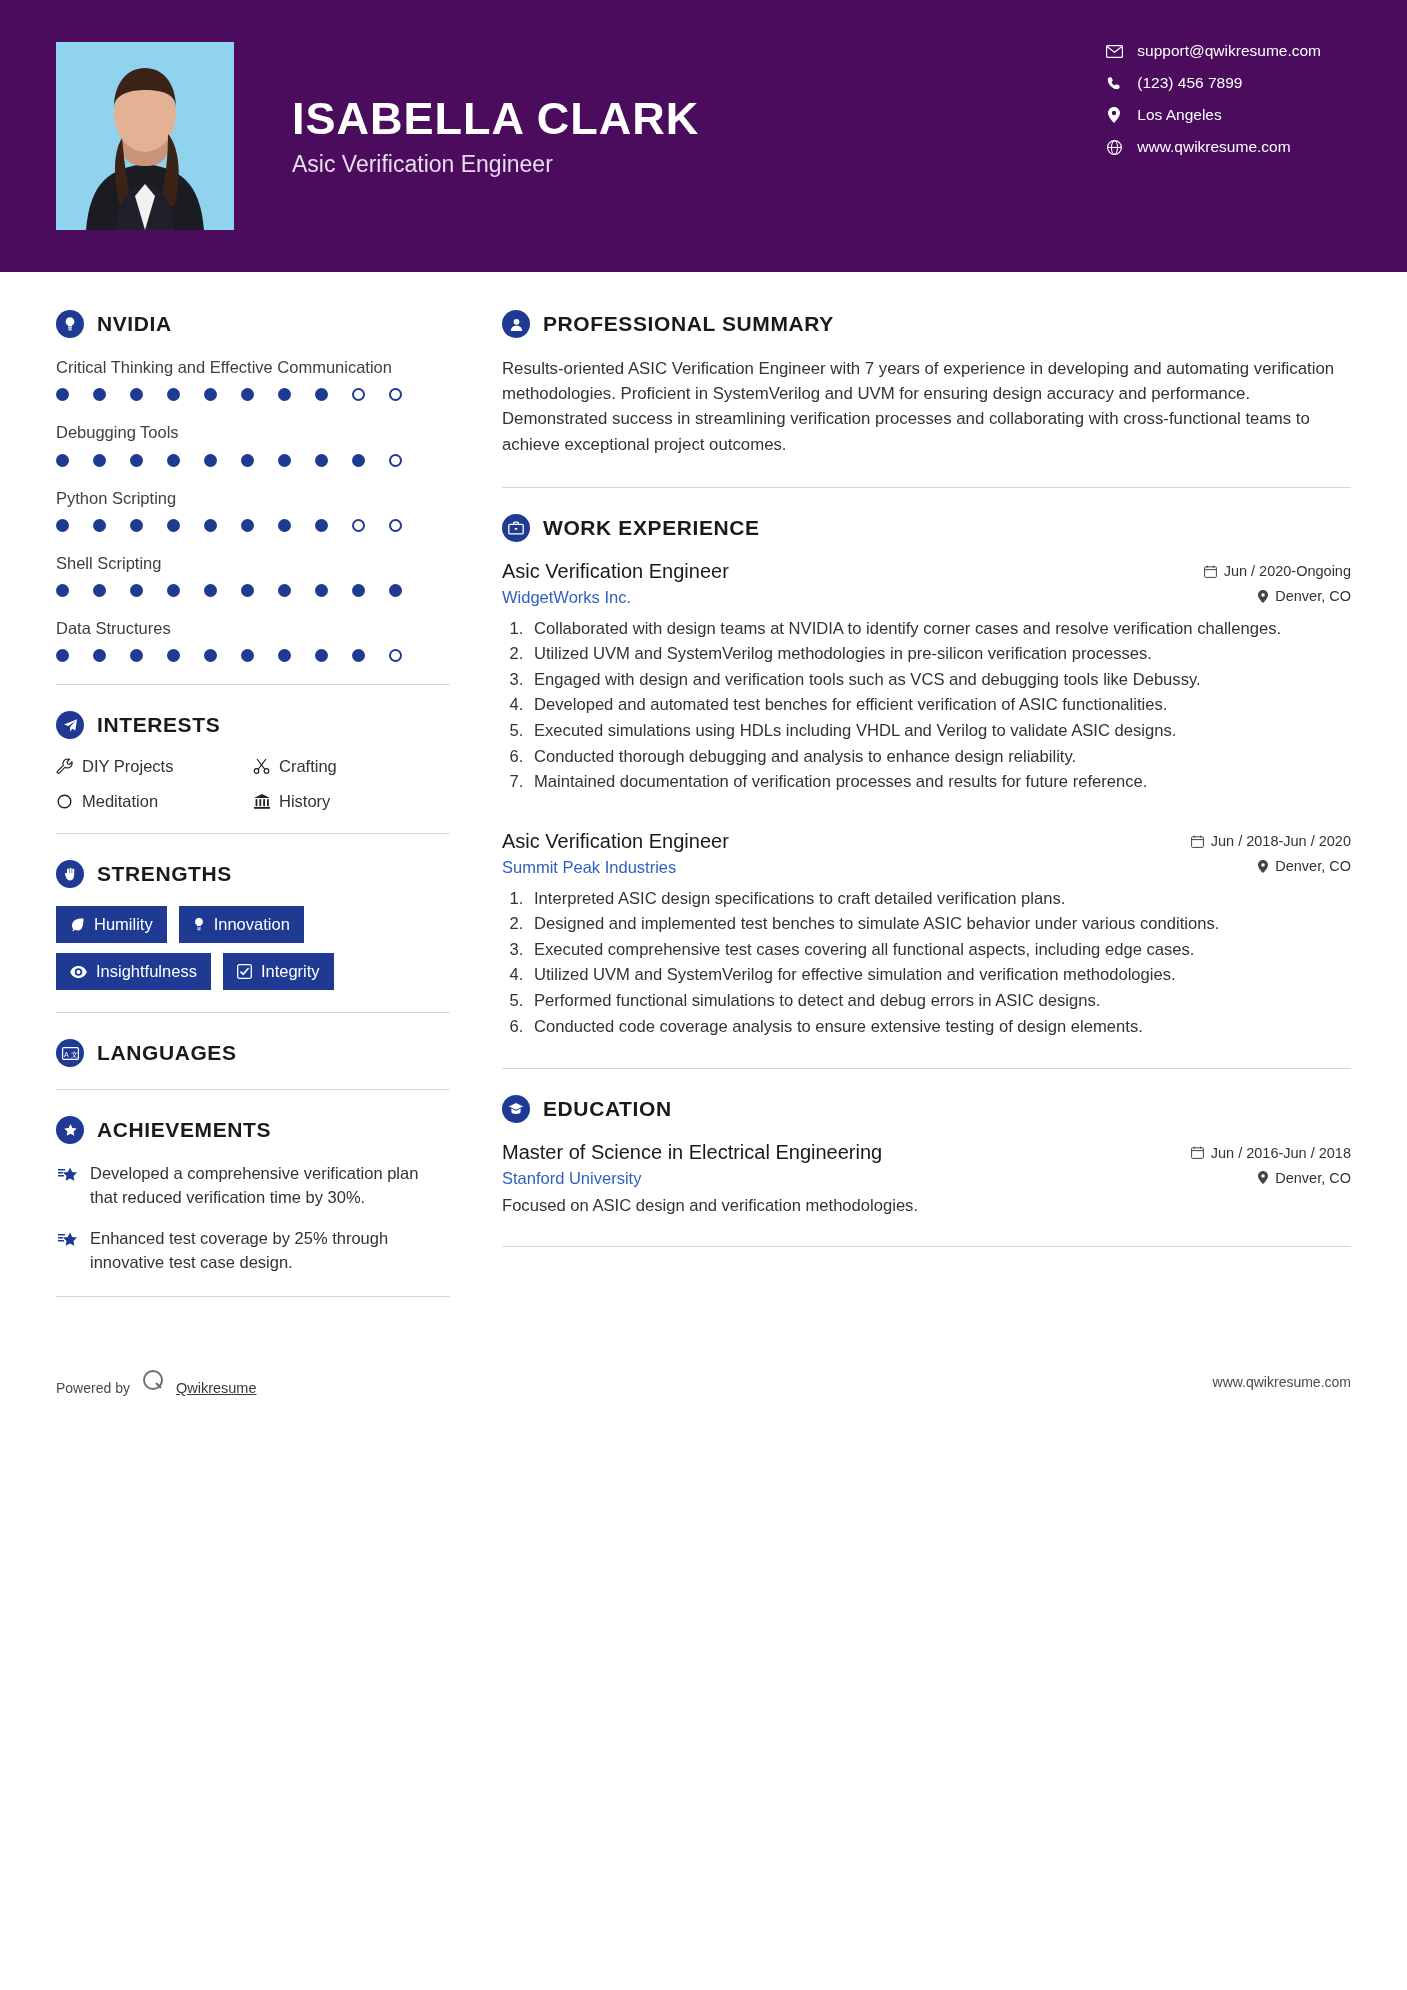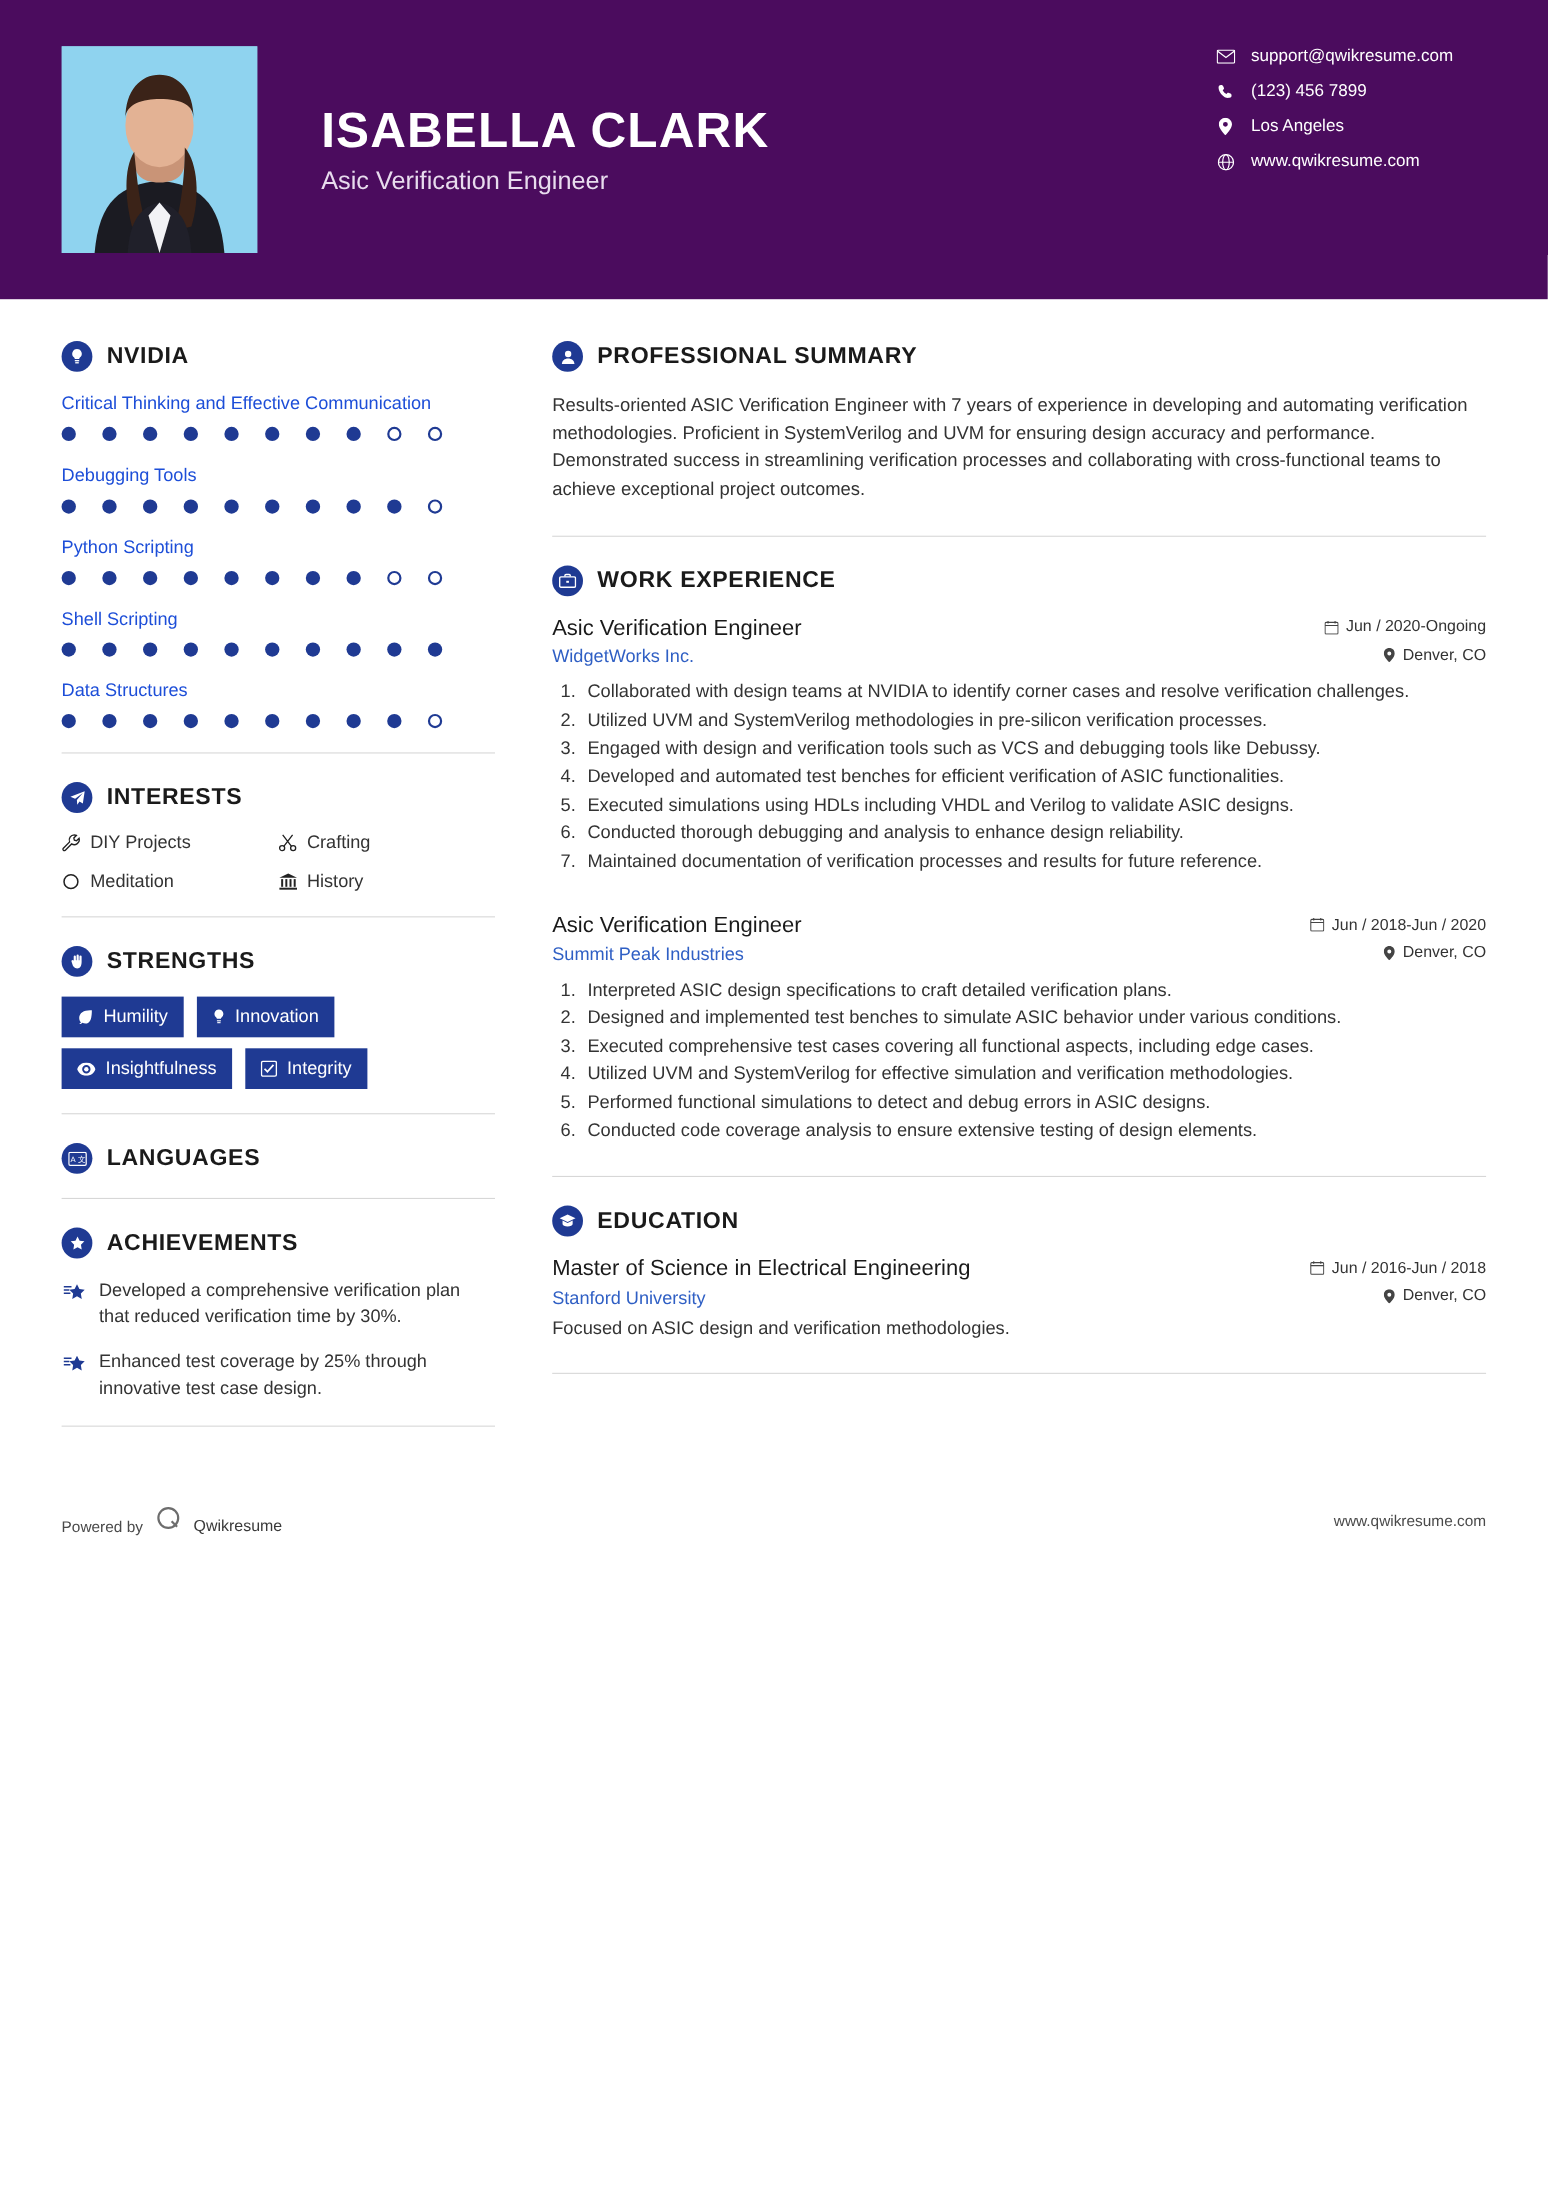--- a/index.html
+++ b/index.html
@@ -84,21 +84,21 @@
   }
   .sec-badge svg { display:block; }
   .sec-title {
     font-size: 21px;
     font-weight: bold;
     letter-spacing: 0.6px;
     color: #1a1a1a;
   }
 
   
-  .skill-name { font-size: 16.5px; color: #1d4ed8; margin-bottom: 10px; line-height:1.35; }
+  .skill-name { font-size: 16.5px; color: #404040; margin-bottom: 10px; line-height:1.35; }
   .dots { display: flex; gap: 0; margin-bottom: 20px; }
   .dot { width: 13px; height: 13px; border-radius: 50%; margin-right: 24px; }
   .dot.full { background: #1f3a93; }
   .dot.empty { background: #fff; border: 2px solid #1f3a93; }
 
   .divider { height: 1px; background: #d7d7d7; margin: 22px 0 26px 0; }
 
   
   .interests-grid {
     display: grid;
@@ -148,21 +148,21 @@
   .rdiv { height: 1px; background: #d7d7d7; margin: 30px 0 26px 0; }
 
   
   .footer {
     display: flex; align-items: center; justify-content: space-between;
     padding: 24px 56px 30px 56px;
     margin-top: 20px;
   }
   .powered { display: flex; align-items: flex-end; font-size: 14px; color: #4a4a4a; }
   .powered .qlogo { margin: 0 10px; }
-  .powered .brand { color: #3a3a3a; font-size: 14.5px; }
+  .powered .brand { color: #3a3a3a; text-decoration: underline; font-size: 14.5px; }
   .foot-site { font-size: 14px; color: #4a4a4a; }
 </style>
 </head>
 <body>
 
 <div class="page">
 
   <div class="header">
     <div class="photo-wrap">
       <svg class="photo-svg" viewBox="0 0 178 188" xmlns="http://www.w3.org/2000/svg">

